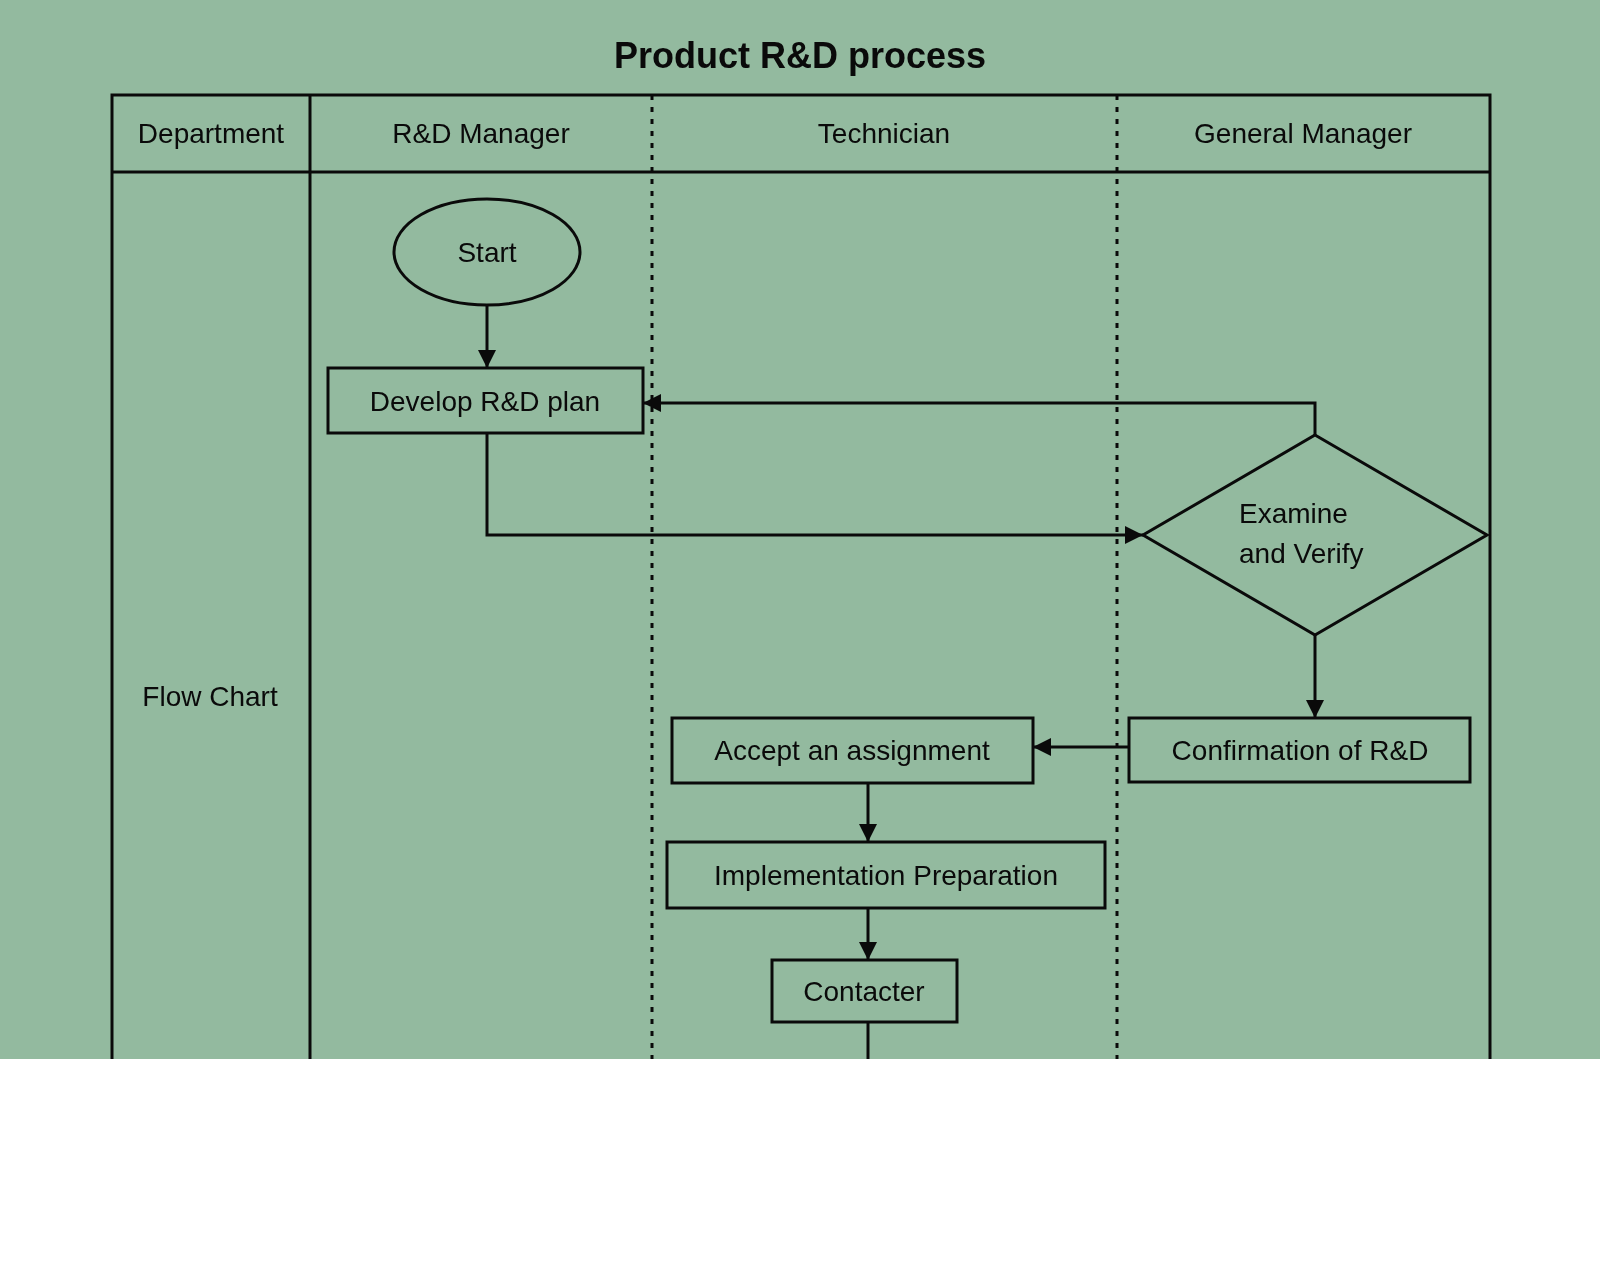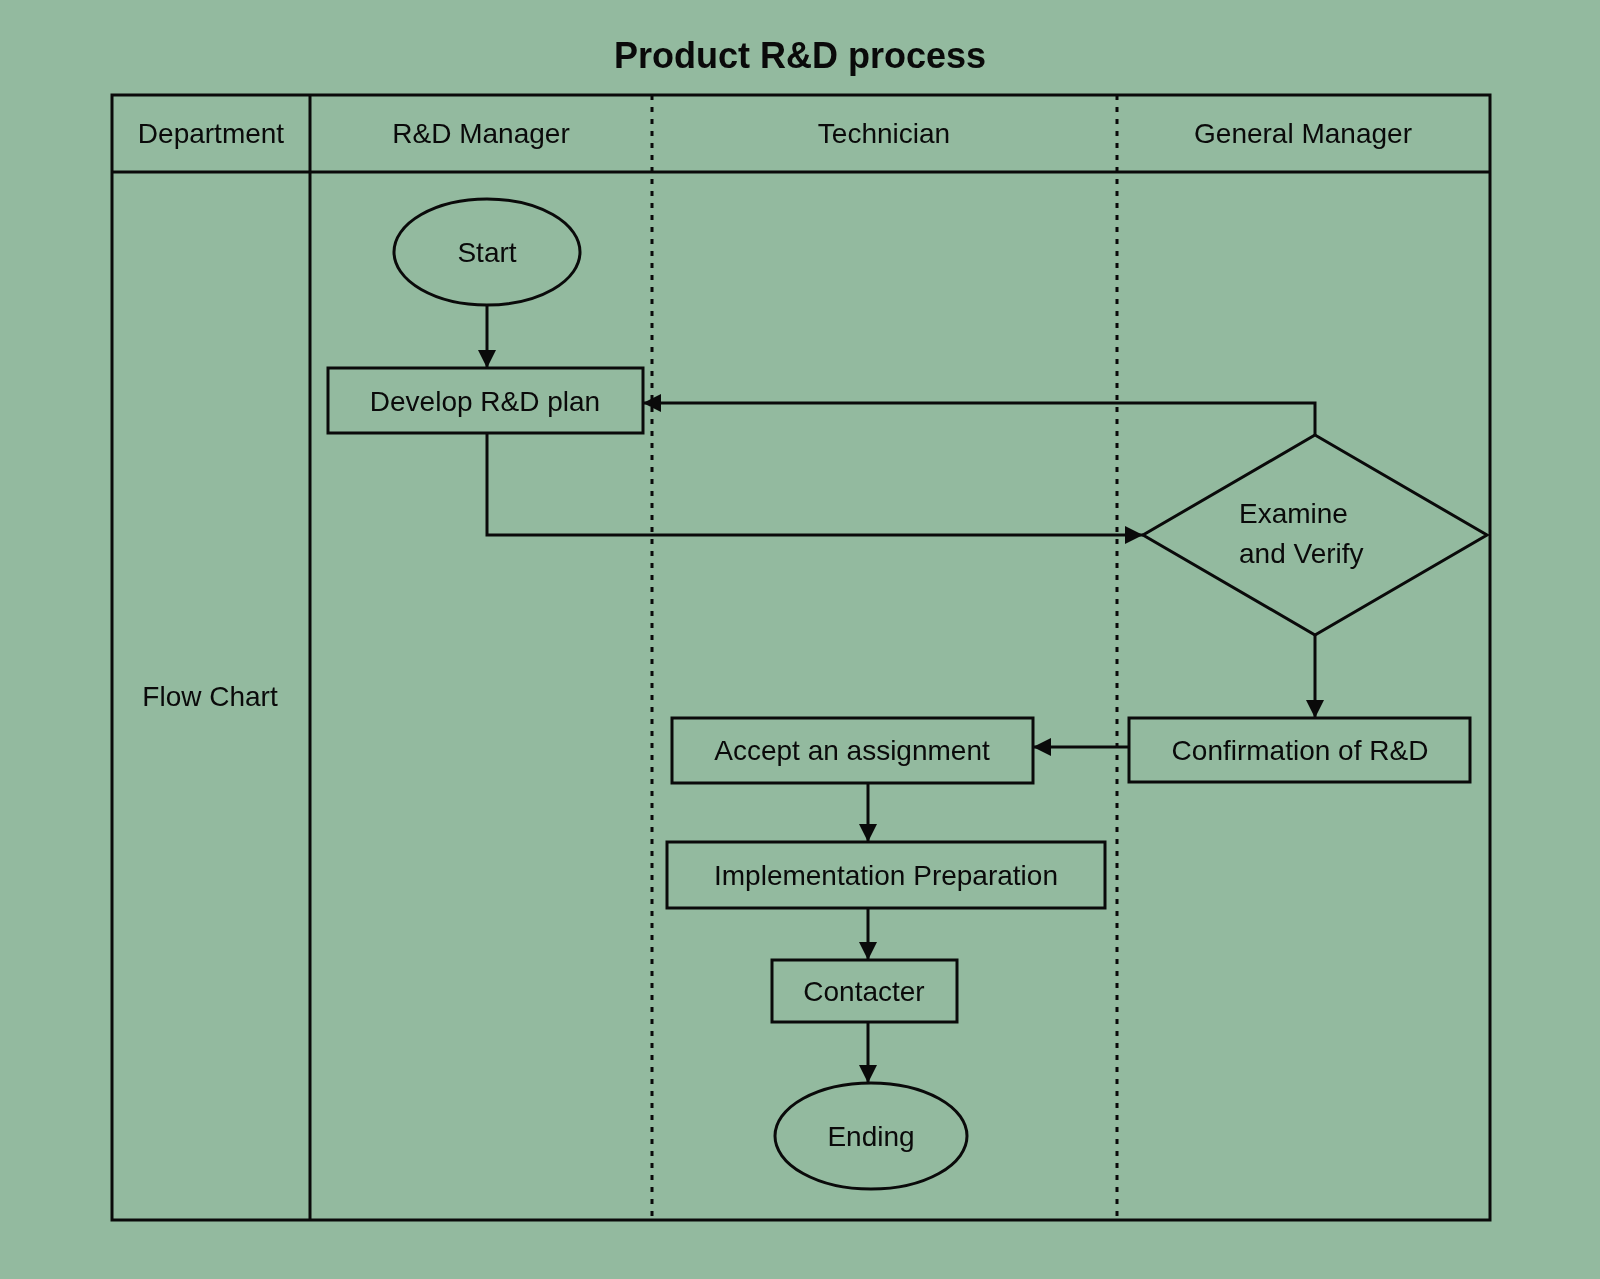--- a/index.html
+++ b/index.html
@@ -2,21 +2,21 @@
 <html><head>
 <meta charset="utf-8">
 <style>
   html, body {
     margin: 0;
     padding: 0;
   }
   #screen {
     position: relative;
     width: 1600px;
-    height: 1279px;
+    height: 1059px;
     overflow: hidden;
     font-family: "Liberation Sans", sans-serif;
   }
   svg {
     display: block;
   }
   .node-shape {
     fill: none;
     stroke: #0a0a0a;
     stroke-width: 3;

